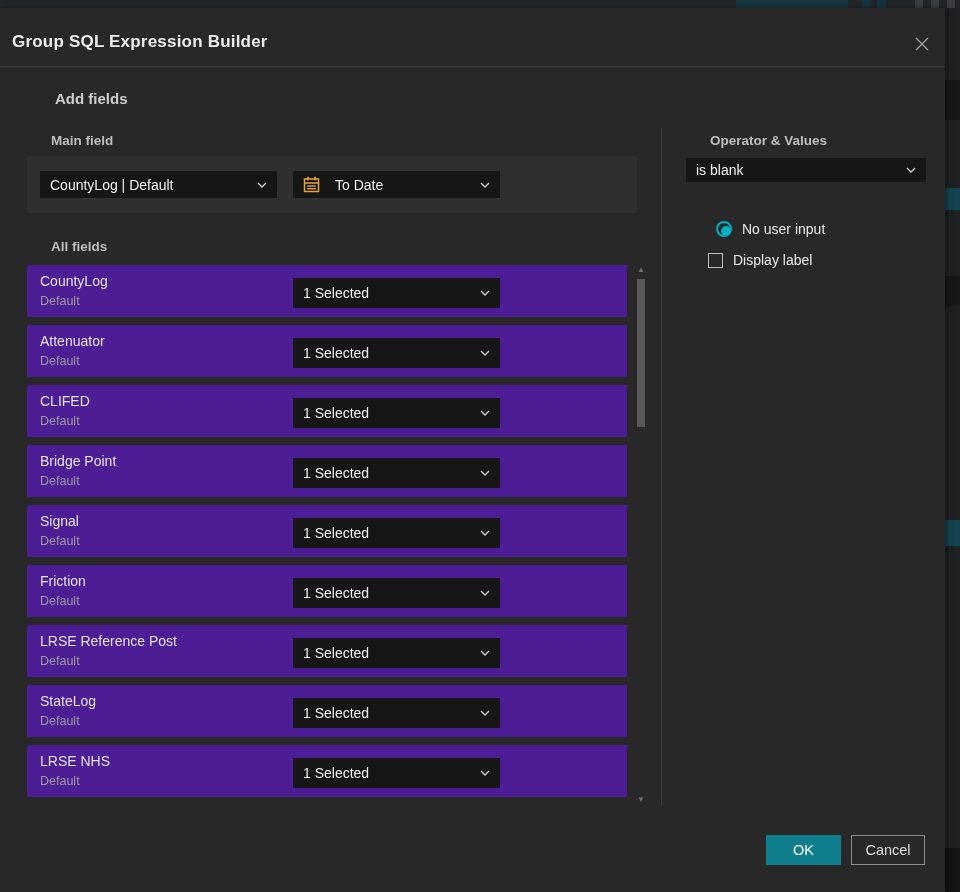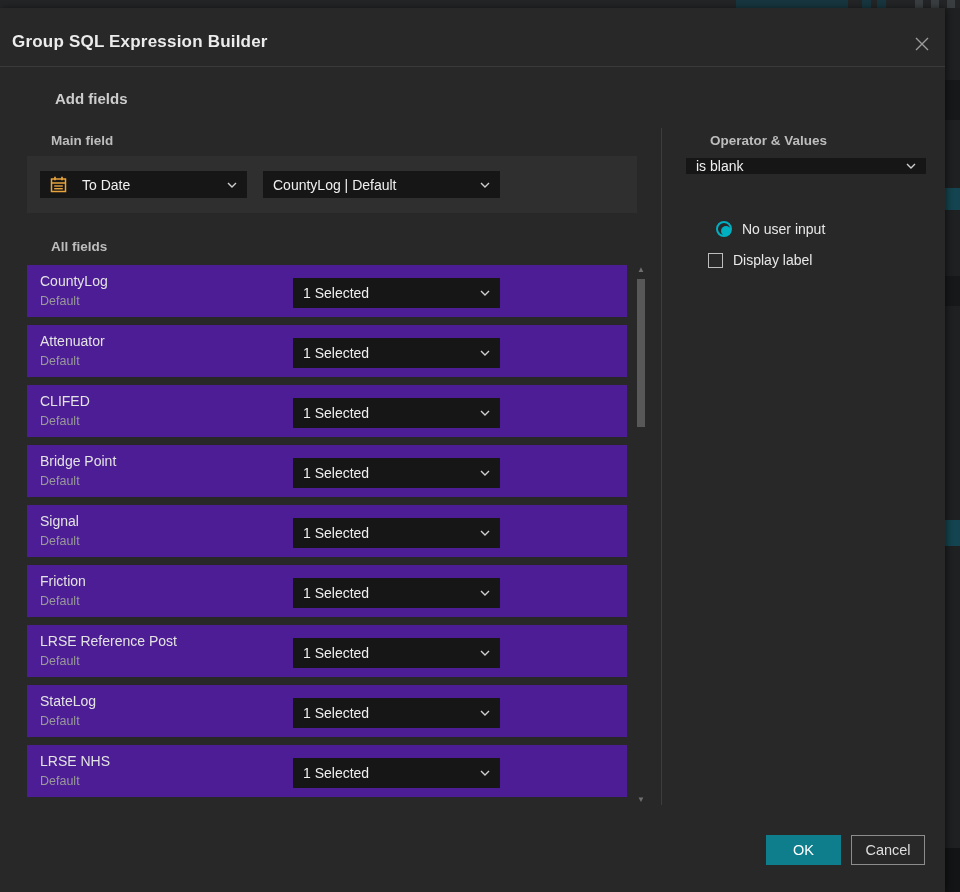--- a/index.html
+++ b/index.html
@@ -110,21 +110,21 @@
     position: absolute; left: 2px; top: 14px; width: 8px; height: 148px;
     background: #585858; cursor: pointer;
   }
 
   .v-divider {
     position: absolute; left: 661px; top: 120px; width: 1px; height: 677px;
     background: #3d3d3d;
   }
 
   
-  .dd-operator { position: absolute; left: 686px; top: 150px; width: 240px; height: 16px; }
+  .dd-operator { position: absolute; left: 686px; top: 150px; width: 240px; height: 24px; }
 
   .radio-row {
     position: absolute; left: 686px; top: 213px;
     display: flex; align-items: center; gap: 10px; cursor: pointer; margin-left: 30px;
   }
   .radio-outer {
     width: 16px; height: 16px; border-radius: 50%;
     border: 2px solid #00afc0; position: relative; flex: 0 0 auto;
   }
   .radio-inner {
@@ -188,46 +188,46 @@
       <svg width="16" height="16" viewBox="0 0 16 16">
         <path d="M2 2 L14 14 M14 2 L2 14" stroke="#9c9c9c" stroke-width="1.4" fill="none"></path>
       </svg>
     </div>
   </div>
 
   <div class="section-title">Add fields</div>
 
   <div class="group-label lbl-main">Main field</div>
   <div class="main-row">
+    <div class="dd dd-mainfield">
+      <span class="dd-text">CountyLog | Default</span>
+      <span class="chev">
+        <svg width="10" height="6" viewBox="0 0 10 6">
+            <path d="M1 1 L5 5 L9 1" stroke="#cfcfcf" stroke-width="1.4" fill="none"></path>
+          </svg>
+      </span>
+    </div>
     <div class="dd dd-type">
       <span class="cal-icon">
         <svg width="17" height="17" viewBox="0 0 17 17">
           <rect x="1.5" y="3" width="14" height="12.5" fill="none" stroke="#e8a33d" stroke-width="1.5"></rect>
           <line x1="1.5" y1="7" x2="15.5" y2="7" stroke="#e8a33d" stroke-width="1.5"></line>
           <line x1="5" y1="0.8" x2="5" y2="4.2" stroke="#e8a33d" stroke-width="1.7"></line>
           <line x1="12" y1="0.8" x2="12" y2="4.2" stroke="#e8a33d" stroke-width="1.7"></line>
           <line x1="4.2" y1="10" x2="12.8" y2="10" stroke="#e8a33d" stroke-width="1.4"></line>
           <line x1="4.2" y1="12.7" x2="12.8" y2="12.7" stroke="#e8a33d" stroke-width="1.4"></line>
         </svg>
       </span>
       <span class="dd-text">To Date</span>
       <span class="chev">
         <svg width="10" height="6" viewBox="0 0 10 6">
             <path d="M1 1 L5 5 L9 1" stroke="#cfcfcf" stroke-width="1.4" fill="none"></path>
           </svg>
       </span>
     </div>
-    <div class="dd dd-mainfield">
-      <span class="dd-text">CountyLog | Default</span>
-      <span class="chev">
-        <svg width="10" height="6" viewBox="0 0 10 6">
-            <path d="M1 1 L5 5 L9 1" stroke="#cfcfcf" stroke-width="1.4" fill="none"></path>
-          </svg>
-      </span>
-    </div>
   </div>
 
   <div class="group-label lbl-all">All fields</div>
 
   <div class="fields-list">
 
     <div class="field-row">
       <div class="field-name">CountyLog</div>
       <div class="field-sub">Default</div>
       <div class="dd">

